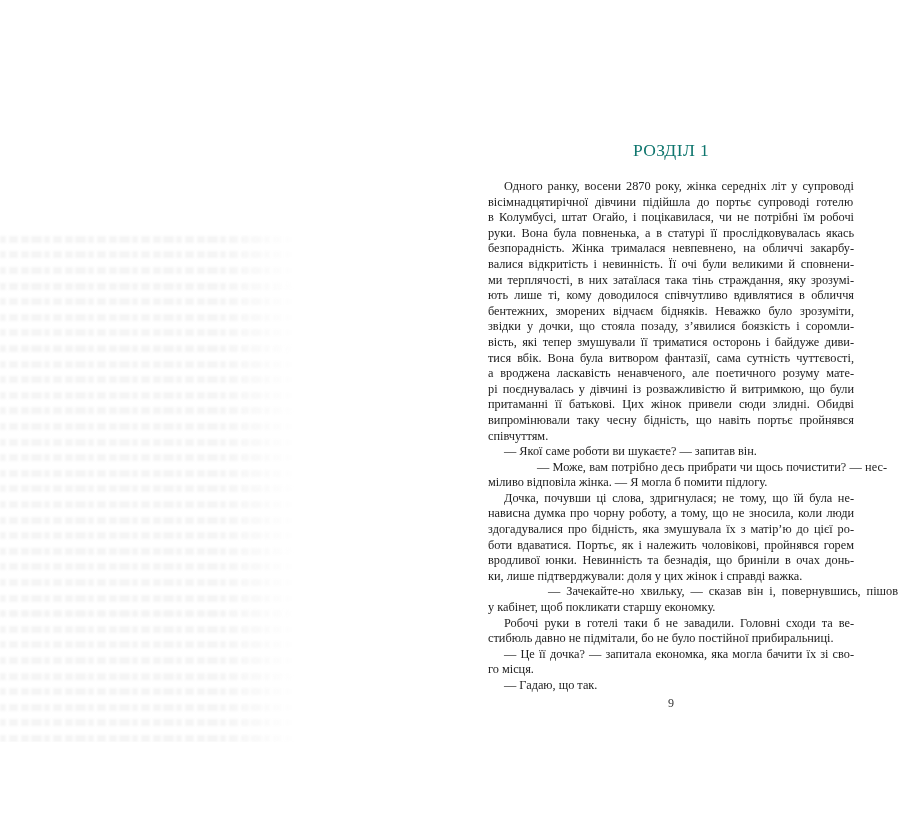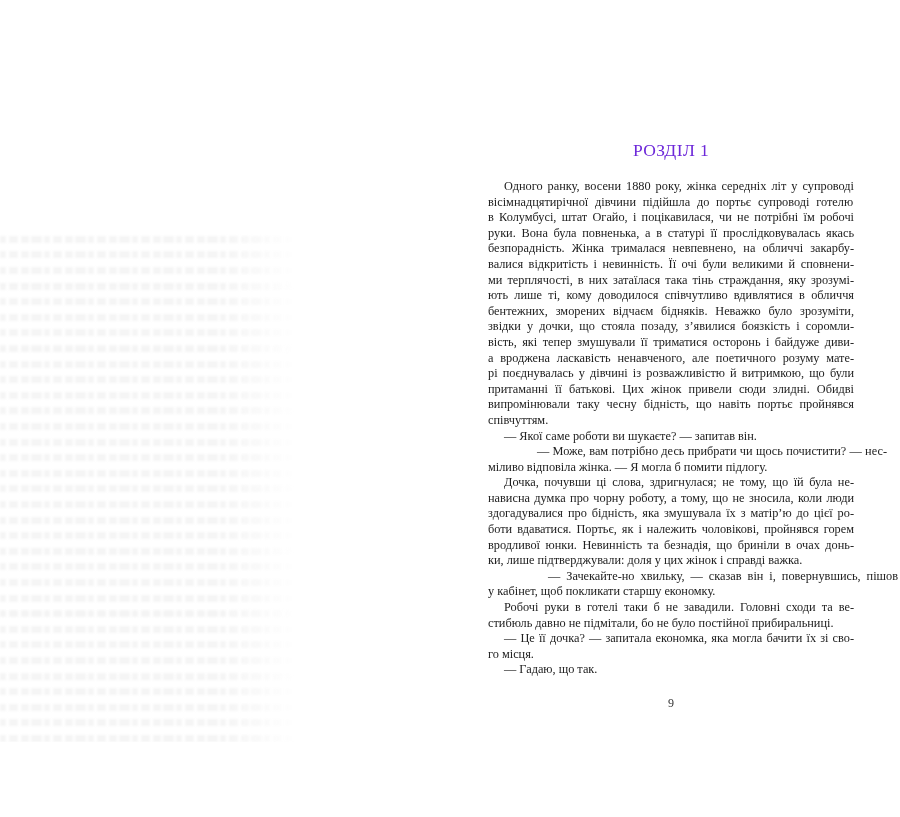--- a/index.html
+++ b/index.html
@@ -37,21 +37,21 @@
             mask-image:linear-gradient(90deg,#000 0 76%,transparent 99%);
   }
   .chapter-title{
     position:absolute;
     left:488px; top:140px;
     width:366px;
     text-align:center;
     font-size:17.5px;
     line-height:20px;
     letter-spacing:0.4px;
-    color:#6d28d9;
+    color:#0f766e;
   }
   .text-column{
     position:absolute;
     left:488px; top:179px;
     width:366px;
     font-size:12.3px;
     color:#212121;
   }
   .para{margin:0;padding:0;}
   .line{
@@ -72,31 +72,32 @@
 </head>
 <body>
 
 <div class="page">
   <div class="bleed"></div>
 
   <div class="chapter-title">РОЗДІЛ 1</div>
 
   <div class="text-column">
       <div class="para">
-        <div class="line indent"><span style="word-spacing: 1.9375px;">Одного ранку, восени 1880 року, жінка середніх літ у супроводі</span></div>
+        <div class="line indent"><span style="word-spacing: 1.9375px;">Одного ранку, восени 2870 року, жінка середніх літ у супроводі</span></div>
         <div class="line"><span style="word-spacing: 3.72396px;">вісімнадцятирічної дівчини підійшла до портьє супроводі готелю</span></div>
         <div class="line"><span style="word-spacing: 2.19375px;">в Колумбусі, штат Огайо, і поцікавилася, чи не потрібні їм робочі</span></div>
         <div class="line"><span style="word-spacing: 2.625px;">руки. Вона була повненька, а в статурі її прослідковувалась якась</span></div>
         <div class="line"><span style="word-spacing: 4.08073px;">безпорадність. Жінка трималася невпевнено, на обличчі закарбу-</span></div>
         <div class="line"><span style="word-spacing: 2.46528px;">валися відкритість і невинність. Її очі були великими й сповнени-</span></div>
         <div class="line"><span style="word-spacing: 1.98785px;">ми терплячості, в них затаїлася така тінь страждання, яку зрозумі-</span></div>
         <div class="line"><span style="word-spacing: 3.24414px;">ють лише ті, кому доводилося співчутливо вдивлятися в обличчя</span></div>
         <div class="line"><span style="word-spacing: 4.74479px; margin-top: 26px;">бентежних, зморених відчаєм бідняків. Неважко було зрозуміти,</span></div>
         <div class="line"><span style="word-spacing: 3.06944px;">звідки у дочки, що стояла позаду, з’явилися боязкість і соромли-</span></div>
         <div class="line"><span style="word-spacing: 2.3941px; text-align: center;">вість, які тепер змушували її триматися осторонь і байдуже диви-</span></div>
+        <div class="line"><span style="word-spacing: 3.00195px;">тися вбік. Вона була витвором фантазії, сама сутність чуттєвості,</span></div>
         <div class="line"><span style="word-spacing: 3.66295px;">а вроджена ласкавість ненавченого, але поетичного розуму мате-</span></div>
         <div class="line"><span style="word-spacing: 2.05556px;">рі поєднувалась у дівчині із розважливістю й витримкою, що були</span></div>
         <div class="line"><span style="word-spacing: 3.99609px;">притаманні її батькові. Цих жінок привели сюди злидні. Обидві</span></div>
         <div class="line"><span style="word-spacing: 3.80804px;">випромінювали таку чесну бідність, що навіть портьє пройнявся</span></div>
         <div class="line last"><span>співчуттям.</span></div>
       </div>
       <div class="para">
         <div class="line indent last"><span>— Якої саме роботи ви шукаєте? — запитав він.</span></div>
       </div>
       <div class="para">

